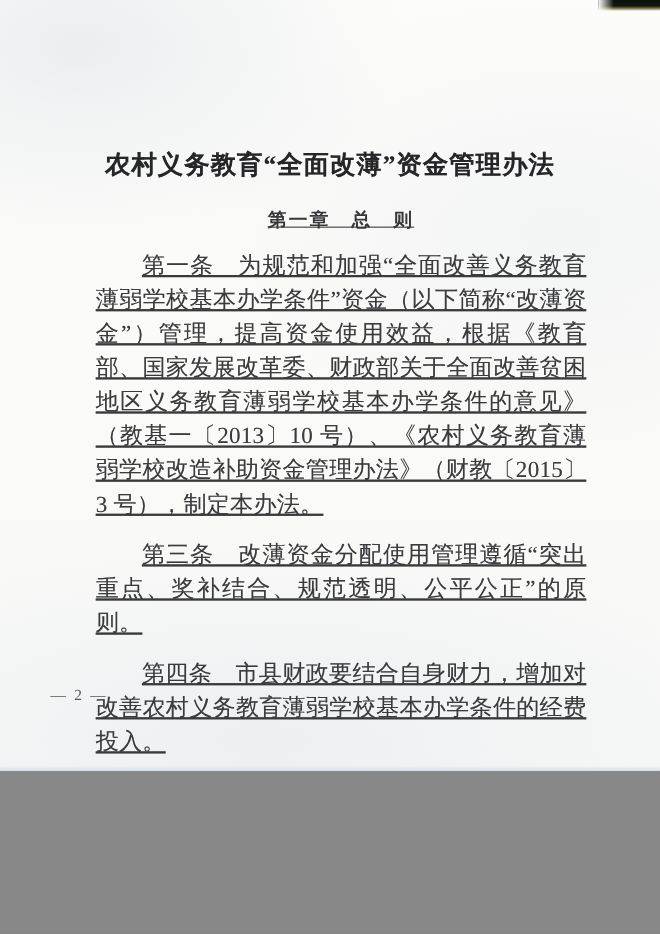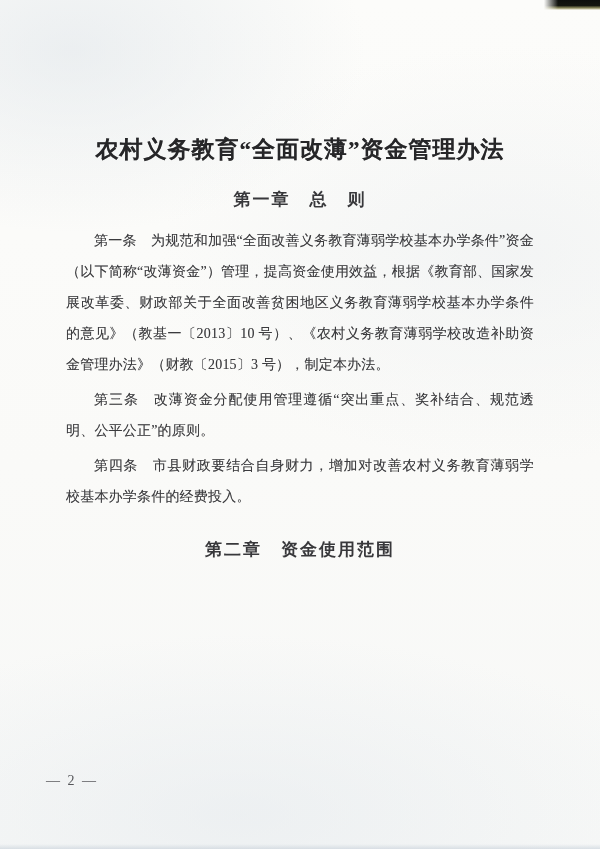--- a/index.html
+++ b/index.html
@@ -3,21 +3,21 @@
 <meta charset="utf-8">
 <style>
   html, body {
     margin: 0;
     padding: 0;
     background: #888;
   }
   .page {
     position: relative;
     width: 600px;
-    height: 849px;
+    height: 701px;
     margin: 0 auto;
     overflow: hidden;
     background:
       radial-gradient(ellipse 420px 260px at 12% 6%, rgba(222,228,233,0.55), rgba(222,228,233,0) 70%),
       radial-gradient(ellipse 500px 300px at 85% 30%, rgba(235,238,240,0.5), rgba(235,238,240,0) 70%),
       radial-gradient(ellipse 600px 240px at 40% 96%, rgba(228,233,237,0.55), rgba(228,233,237,0) 75%),
       linear-gradient(180deg, #fcfcfa 0%, #fafaf8 55%, #f7f8f7 100%);
     font-family: "Liberation Serif", "DejaVu Serif", serif;
     color: #3a3a3c;
   }
@@ -46,40 +46,41 @@
     padding-top: 134px;
     text-align: center;
     font-size: 23px;
     font-weight: bold;
     letter-spacing: 1px;
     color: #262628;
     text-shadow: 0 0 0.6px rgba(40,40,44,0.55);
   }
   .content {
     position: absolute;
-    left: 62px;
+    left: 72px;
     top: 188px;
     width: 476px;
+    text-decoration: underline;
   }
   .chapter-heading {
     margin: 0 0 14px 0;
     text-align: center;
     font-family: "Liberation Sans", "DejaVu Sans", sans-serif;
     font-size: 17px;
     font-weight: bold;
     letter-spacing: 2px;
     color: #38383b;
   }
   .chapter-heading.second {
     margin-top: 26px;
     margin-bottom: 8px;
   }
   .body-para {
-    margin: 4px;
-    font-size: 14px;
+    margin: 15px;
+    font-size: 21px;
     line-height: 31px;
     text-align: justify;
     text-justify: inter-ideograph;
     text-indent: 2em;
     letter-spacing: 0.2px;
     color: #3b3b3e;
     text-shadow: 0 0 0.5px rgba(64,64,68,0.4);
   }
   .page-number {
     position: absolute;

